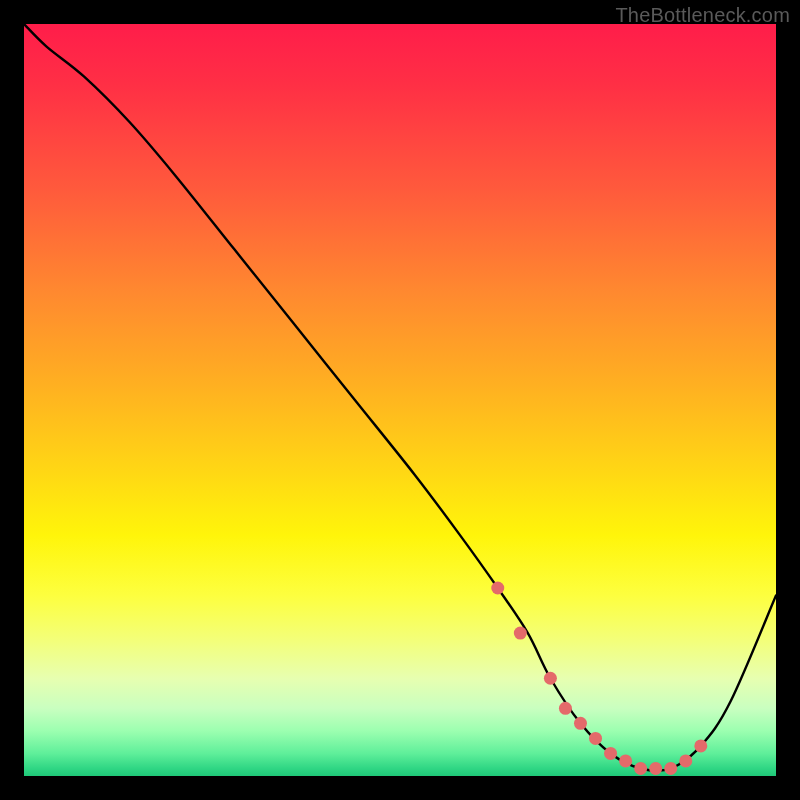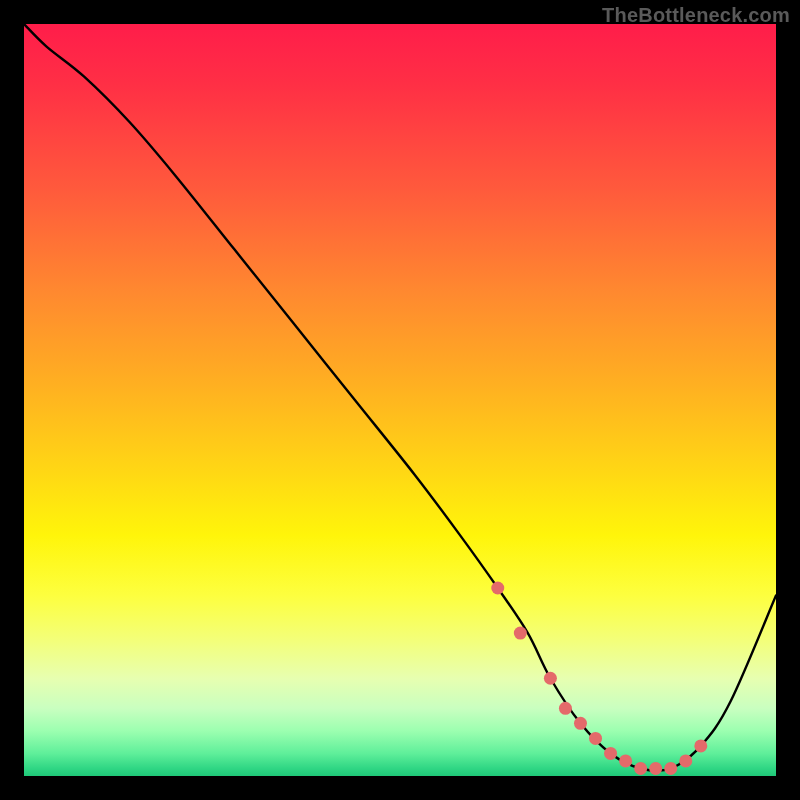--- a/index.html
+++ b/index.html
@@ -41,21 +41,21 @@
       #2fd684 99%,
       #1fc878 100%
     );
   }
   .watermark {
     position: absolute;
     top: 4px;
     right: 10px;
     color: #5a5a5a;
     font-size: 20px;
-    font-weight: 700;
+    font-weight: 400;
     letter-spacing: 0.2px;
     user-select: none;
   }
   svg.curve {
     position: absolute;
     inset: 0;
     width: 100%;
     height: 100%;
   }
 </style>

